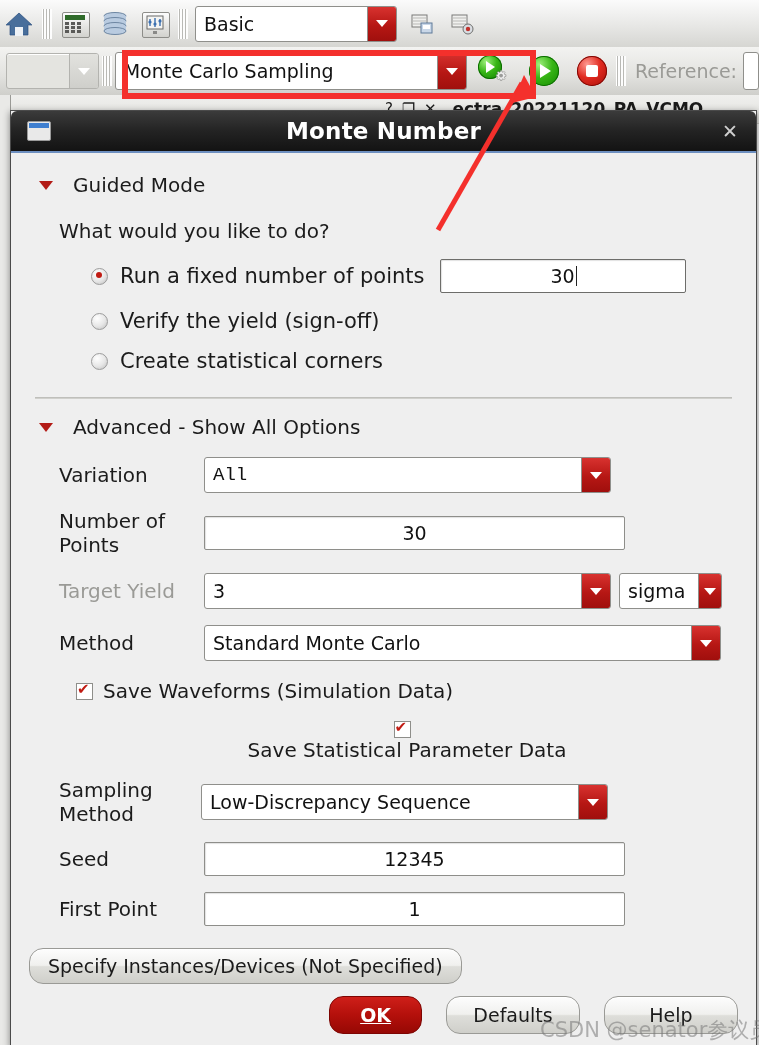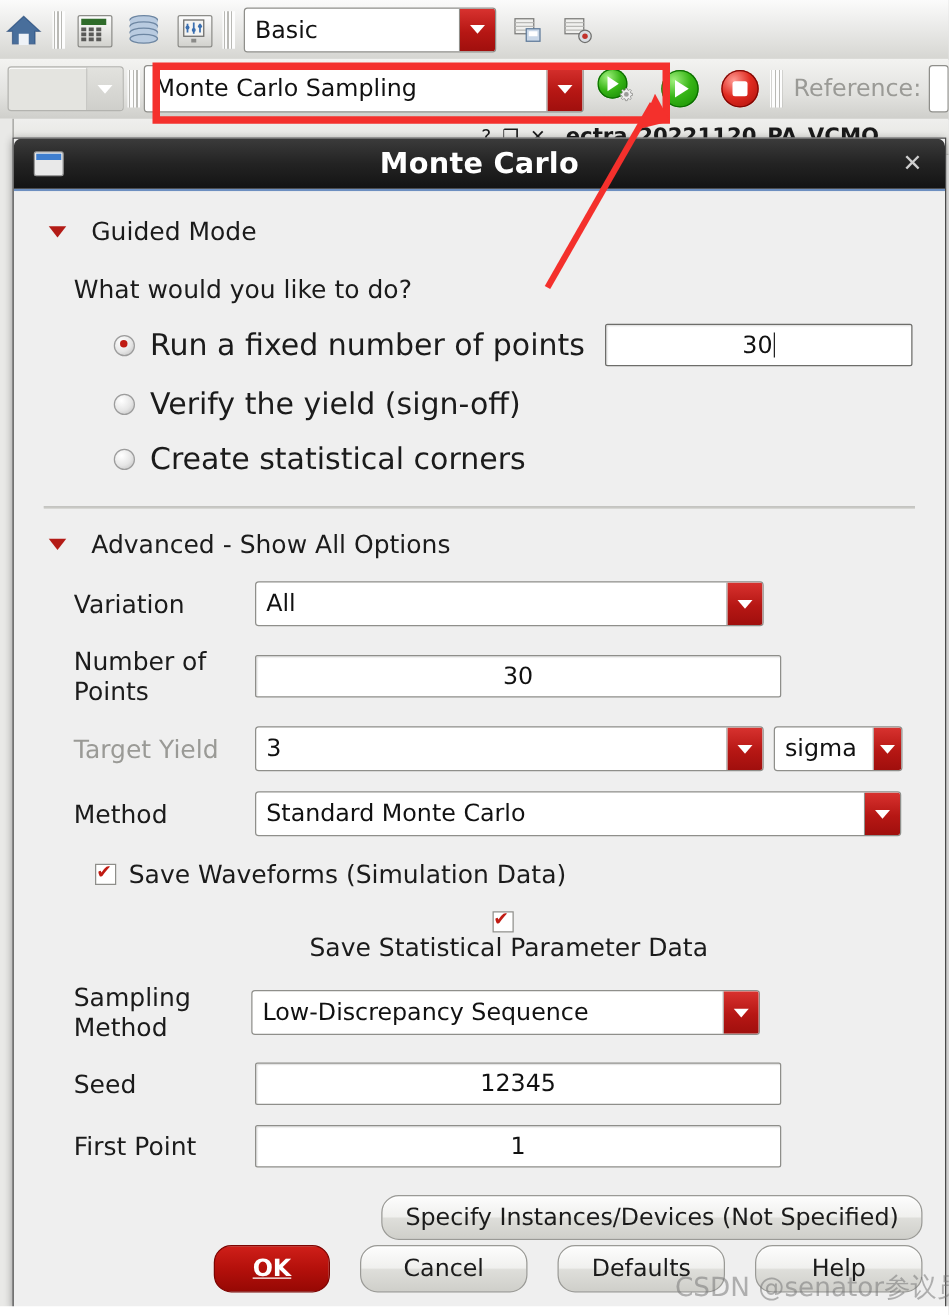--- a/index.html
+++ b/index.html
@@ -114,21 +114,21 @@
   .question { font-size: 20px; color: #1b1b1b; margin: 22px 0 0 30px; }
 
   .radio-row { display:flex; align-items:center; margin: 16px 0 0 62px; }
   .radio {
     width: 15px; height: 15px; border-radius: 50%; flex:none;
     background: radial-gradient(circle at 35% 30%, #ffffff 0%, #e6e6e6 55%, #bcbcbc 100%);
     border: 1px solid #9c9c9c; margin-right: 12px; position: relative;
   }
   .radio.on::after { content:""; position:absolute; left:3.5px; top:3.5px; width:6px;height:6px;border-radius:50%;
     background:#c01b13; }
-  .radio-row .rl { font-size: 24px; color: #1b1b1b; white-space: nowrap; }
+  .radio-row .rl { font-size: 21px; color: #1b1b1b; white-space: nowrap; }
 
   .txtfield {
     background:#fff; border:1px solid #8e8e8a; border-radius: 2px;
     height: 32px; display:flex; align-items:center; padding: 0 7px;
     font-size: 19px; color:#111; box-shadow: inset 1px 1px 1px rgba(0,0,0,.12); justify-content: center;
   }
   .txtfield.focused { border:1px solid #6d6d6a; }
   .caret { display:inline-block; width:1px; height:20px; background:#222; margin-left:1px; }
 
   .hr { height:1px; background:#d0d0cc; border-top:1px solid #bfbfbb; margin: 24px 6px 0 6px; }
@@ -282,21 +282,21 @@
   <div class="bg-strip">
     <div class="tinybtns">? ❐ ✕</div>
     <div class="tinytext">ectra_20221120_PA_VCMO</div>
   </div>
   <div class="left-dark"></div>
 
   <div id="dialog">
 
     <div class="titlebar">
       <div class="winicon"></div>
-      <div class="ttl">Monte Carlo</div>
+      <div class="ttl">Monte Number</div>
       <div class="closex">✕</div>
     </div>
 
     <div class="dlg-body">
 
       <div class="section-head">
         <div class="tri"></div>
         <div class="lbl">Guided Mode</div>
       </div>
 
@@ -323,21 +323,21 @@
 
       <div class="hr"></div>
 
       <div class="section-head" style="margin-top:16px;">
         <div class="tri"></div>
         <div class="lbl">Advanced - Show All Options</div>
       </div>
 
       <div class="frow" style="margin-top:18px;">
         <div class="flabel">Variation</div>
-        <div class="combo" style="width:405px;">
+        <div class="combo" style="width:405px;font-family:Liberation Mono, monospace;">
           <div class="txt">All</div>
           <div class="arrow"></div>
         </div>
       </div>
 
       <div class="frow" style="margin-top:16px;">
         <div class="flabel" style="padding-left:30px;">Number of Points</div>
         <div class="txtfield" style="width:405px;">
           <span>30</span>
         </div>
@@ -387,30 +387,27 @@
         </div>
       </div>
 
       <div class="frow" style="margin-top:16px;">
         <div class="flabel">First Point</div>
         <div class="txtfield" style="width:405px;">
           <span>1</span>
         </div>
       </div>
 
-      <div style="display:flex;justify-content:flex-end;margin-top:22px;">
+      <div style="display:flex;justify-content:flex-start;margin-top:22px;">
         <div class="pushbtn">Specify Instances/Devices (Not Specified)</div>
       </div>
 
       <div class="btnbar">
         <div class="okbtn">
           <span class="u">OK</span>
-        </div>
-        <div class="pushbtn">
-          <span>Cancel</span>
         </div>
         <div class="pushbtn">
           <span>Defaults</span>
         </div>
         <div class="pushbtn">
           <span>Help</span>
         </div>
       </div>
 
     </div>

